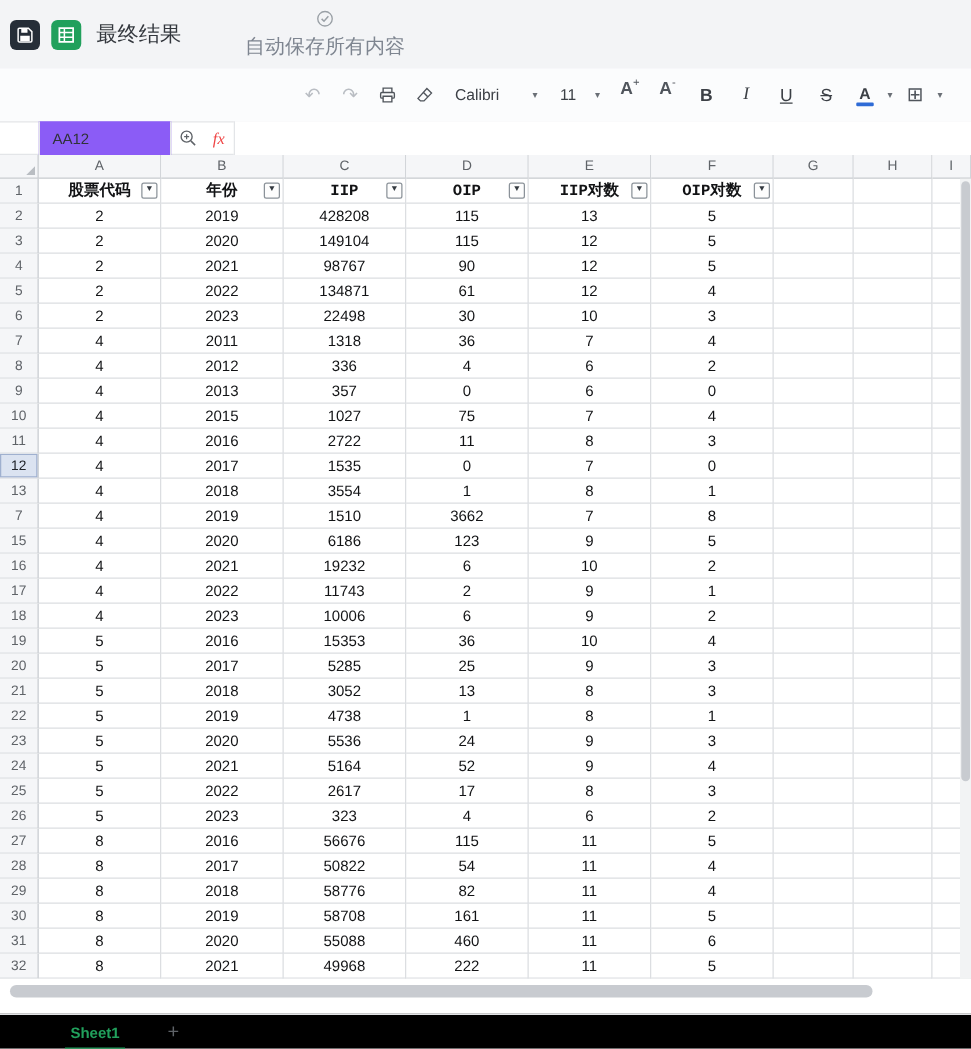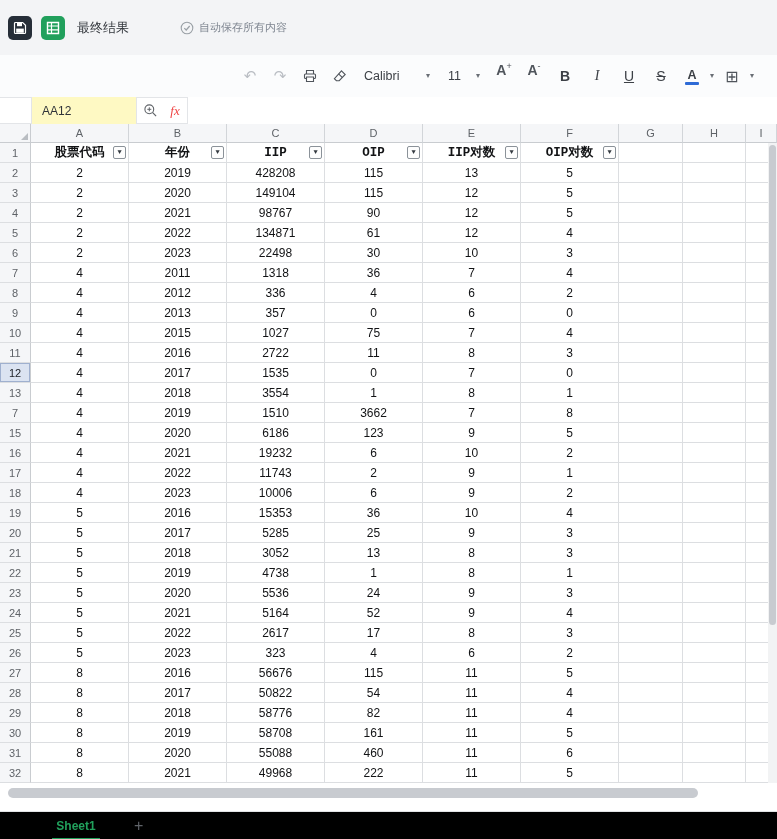--- a/index.html
+++ b/index.html
@@ -5,22 +5,22 @@
   * { box-sizing: border-box; margin: 0; padding: 0; }
   html,body { width: 777px; height: 839px; overflow: hidden; }
   body { font-family: "Liberation Sans", sans-serif; background: #fff; color: #222; }
   .app { width: 777px; height: 839px; display: flex; flex-direction: column; background: #fff; }
 
   
   .topbar { height: 55px; background: #f3f4f6; display: flex; align-items: center; padding-left: 8px; gap: 9px; flex: none; }
   .app-icon { width: 24px; height: 24px; border-radius: 5px; display: flex; align-items: center; justify-content: center; cursor: pointer; flex: none; }
   .app-icon.dark { background: #262e38; }
   .app-icon.green { background: var(--accent, #21a05c); }
-  .doc-title { font-size: 13px; color: #33373d; margin-left: 3px; cursor: pointer; }
-  .autosave { display: flex; align-items: center; gap: 5px; margin-left: 42px; color: #7e8590; font-size: 11px; }
+  .doc-title { font-size: 17px; color: #33373d; margin-left: 3px; cursor: pointer; }
+  .autosave { display: flex; align-items: center; gap: 5px; margin-left: 42px; color: #7e8590; font-size: 16px; flex-direction: column; }
 
   
   .toolbar { height: 42px; background: #fbfcfd; display: flex; align-items: center; padding-left: 238px; gap: 6px; flex: none; }
   .tbtn { min-width: 24px; height: 26px; display: inline-flex; align-items: center; justify-content: center; border-radius: 3px; color: #50555c; font-size: 15px; cursor: pointer; flex: none; }
   .tbtn.disabled { color: #b9bdc3; }
   .dropdown { height: 26px; display: inline-flex; align-items: center; gap: 5px; padding: 0 6px; border-radius: 3px; cursor: pointer; color: #3c4046; font-size: 12.5px; flex: none; text-align: center; }
   .font-select { width: 78px; justify-content: space-between; }
   .size-select { width: 44px; justify-content: space-between; }
   .chev { font-size: 8px; color: #6a6f76; line-height: 1; }
   .fmt { font-size: 14px; width: 26px; color: #3c4046; }
@@ -31,21 +31,21 @@
   .ab { display: inline-flex; align-items: flex-start; line-height: 1; }
   .ab .base { font-size: 14px; font-weight: 600; }
   .ab .sign { font-size: 9px; margin-top: -1px; }
   .fontcolor { flex-direction: column; gap: 1px; padding-top: 2px; }
   .fc-letter { font-size: 12.5px; font-weight: 700; line-height: 1; color: #3c4046; }
   .fc-bar { width: 14px; height: 3px; border-radius: 1px; background: #2e6bd6; }
   .borders-glyph { font-size: 16px; }
 
   
   .formula-row { height: 27px; background: #fff; border-top: 1px solid #e3e5e8; border-bottom: 1px solid #e3e5e8; display: flex; align-items: center; padding-left: 31px; flex: none; }
-  .name-box { width: 106px; height: 27px; border-right: 1px solid #e3e5e8; border-left: 1px solid #e3e5e8; display: flex; align-items: center; padding-left: 10px; font-size: 12px; color: #2f3338; cursor: text; background: #fef9c3; }
+  .name-box { width: 106px; height: 27px; border-right: 1px solid #e3e5e8; border-left: 1px solid #e3e5e8; display: flex; align-items: center; padding-left: 10px; font-size: 12px; color: #2f3338; cursor: text; background: #8b5cf6; }
   .fbar-icon { width: 26px; display: flex; align-items: center; justify-content: center; cursor: pointer; }
   .fx { font-family: "Liberation Serif", serif; font-style: italic; font-size: 13px; color: #ef4444; width: 24px; text-align: center; cursor: pointer; }
   .formula-input { flex: 1; height: 27px; border-left: 1px solid #e3e5e8; background: #fff; cursor: text; }
 
   
   :root { --cols: 31px 98px 98px 98px 98px 98px 98px 64px 63px minmax(20px, 1fr); }
   .sheet-area { position: relative; flex: none; }
   .col-row { display: grid; grid-template-columns: var(--cols); height: 19px; }
   .corner-cell { background: #f5f6f8; border-right: 1px solid #c9ccd0; border-bottom: 1px solid #c9ccd0; position: relative; cursor: pointer; }
   .corner-tri { position: absolute; right: 2px; bottom: 2px; width: 0; height: 0; border-left: 7px solid transparent; border-bottom: 7px solid #b9bdc2; }

